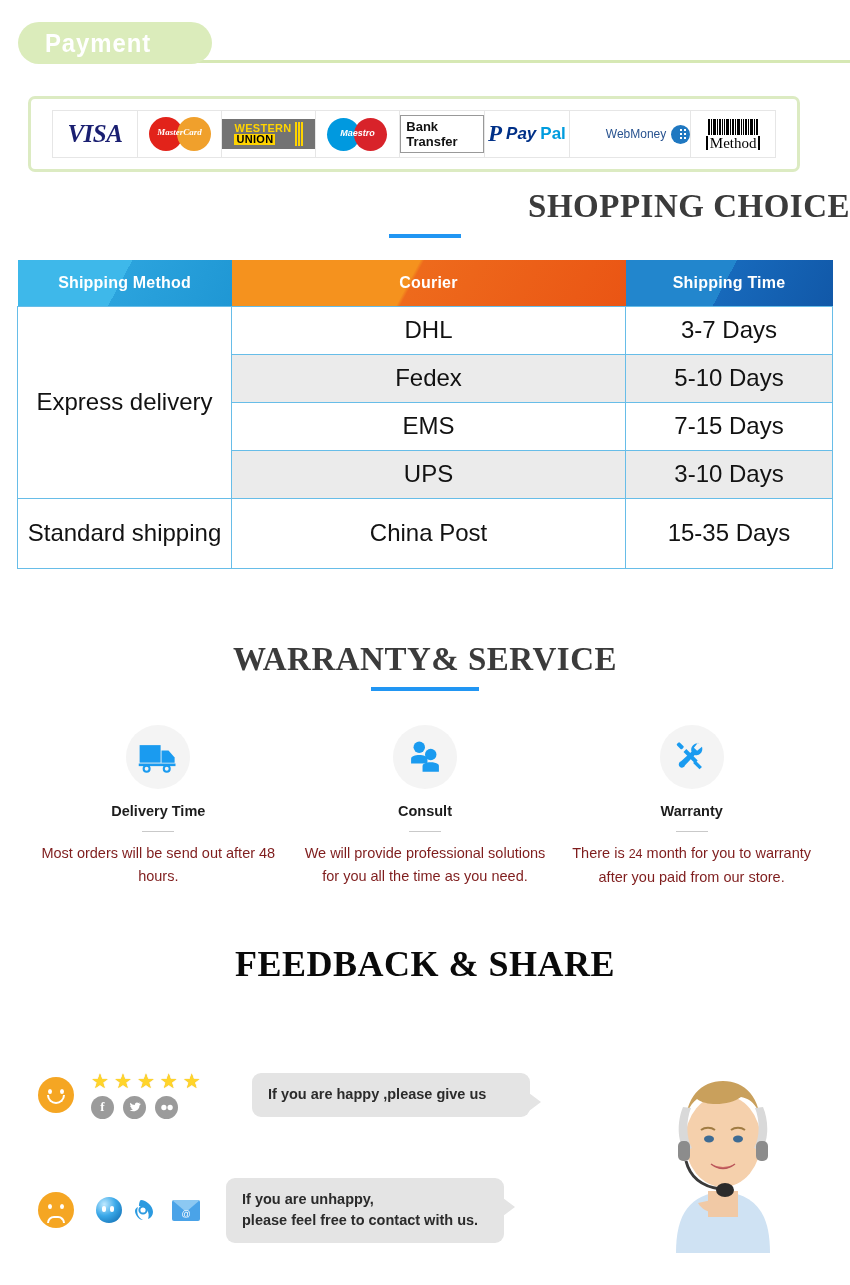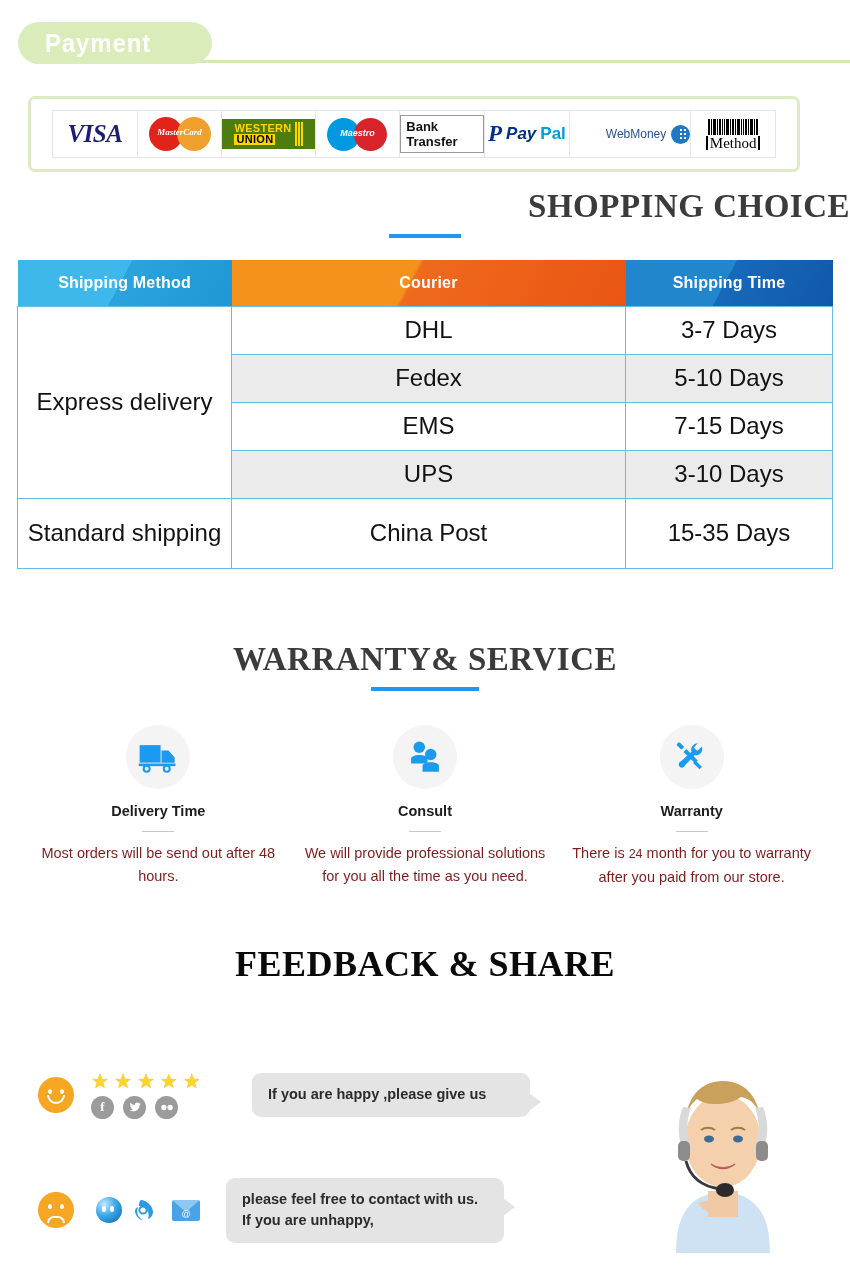--- a/index.html
+++ b/index.html
@@ -48,21 +48,21 @@
   }
   .mc-wrap { position: relative; width: 62px; height: 34px; font-family: Liberation Serif, serif; }
   .mc-c { position: absolute; top: 0; width: 34px; height: 34px; border-radius: 50%; }
   .mc-red { left: 0; background: #e2231a; }
   .mc-yel { right: 0; background: #f0a02c; }
   .mc-label {
     position: absolute; left: 0; right: 0; top: 10px; text-align: center;
     font-size: 9px; font-weight: bold; color: #fff; font-style: italic; z-index: 3;
   }
   .wu-box {
-    background: #4d7c0f; padding: 3px 12px; display: flex; align-items: center; justify-content: space-between;
+    background: #737373; padding: 3px 12px; display: flex; align-items: center; justify-content: space-between;
   }
   .wu-lines { color: #ffd400; font-weight: bold; font-size: 11px; line-height: 11px;
     font-family: "Liberation Sans Narrow","Liberation Sans",sans-serif; letter-spacing: 0.3px; }
   .wu-lines div:last-child { background: #ffd400; color: #000; display:inline-block; padding:0 2px;}
   .wu-bars { margin-left: 3px; display: flex; gap: 1px; }
   .wu-bars i { display: block; width: 2px; height: 24px; background: #ffd400; }
   .mae-wrap { position: relative; width: 60px; height: 33px; }
   .mae-c { position: absolute; top: 0; width: 33px; height: 33px; border-radius: 50%; }
   .mae-blue { left: 0; background: #0099df; }
   .mae-red { right: 0; background: #d8232a; }
@@ -485,18 +485,18 @@
           <path d="M7 3c5 0 12 6 12 12 0 3-2 6-5 7 1-3 1-6-1-9-2-3-5-4-8-4 0-3 1-6 2-6z" fill="#2b9ae0"></path>
           <circle cx="9" cy="13" r="3.6" fill="none" stroke="#2b9ae0" stroke-width="2"></circle>
           <path d="M4 10c-2 5 0 11 5 13-4 0-8-5-8-9 0-2 1-3 3-4z" fill="#2b9ae0"></path>
         </svg>
       </span>
       <span class="ic-mail">
         <span>@</span>
       </span>
     </div>
     <div class="bubble">
+      <div class="bubble-line">If you are unhappy,</div>
       <div class="bubble-line">please feel free to contact with us.</div>
-      <div class="bubble-line">If you are unhappy,</div>
     </div>
   </div>
 
 </div>
 
 </body></html>

